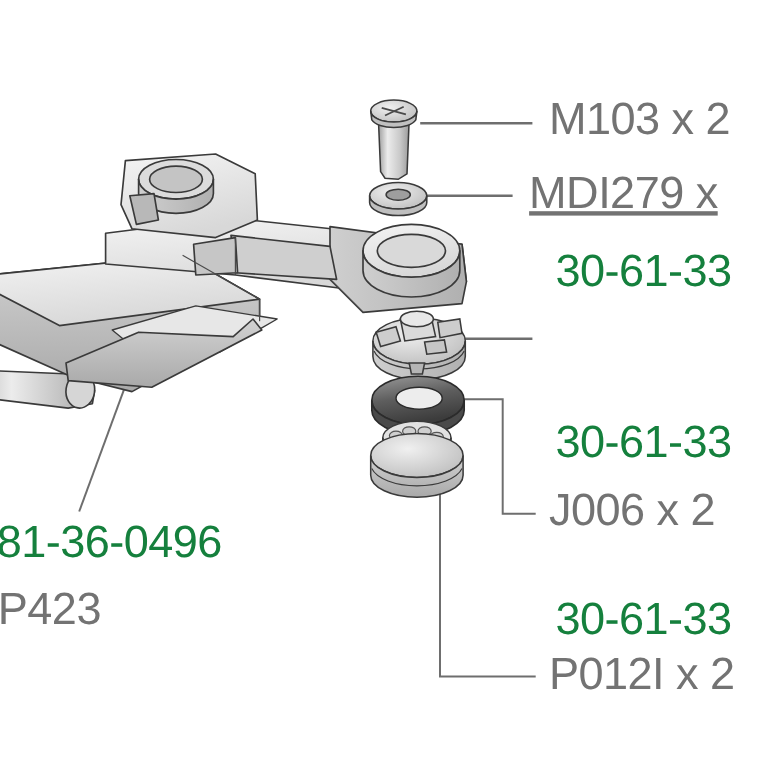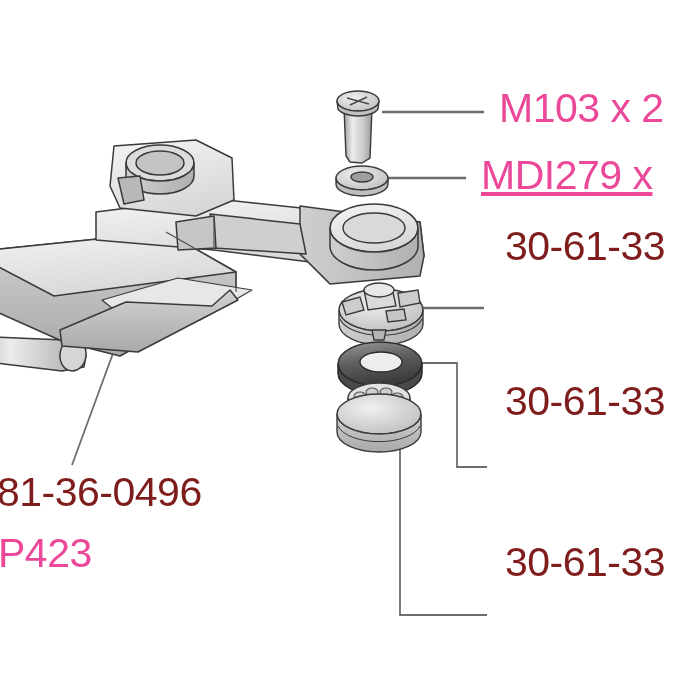--- a/index.html
+++ b/index.html
@@ -23,25 +23,25 @@
     left: 0; top: 0;
     width: 700px; height: 700px;
   }
   .label {
     position: absolute;
     white-space: nowrap;
     line-height: 1;
     letter-spacing: -0.5px;
   }
   .label.part-number {
-    color: #7f1d1d;
+    color: #15803d;
     font-size: 41px;
   }
   .label.part-name {
-    color: #ec4899;
+    color: #737373;
     font-size: 41px;
   }
   
   .r-col { left: 499px; }
   .l-col { left: -3px; }
 </style>
 </head>
 <body>
 
 <div id="stage">
@@ -199,21 +199,23 @@
 
   <div class="label part-name r-col" style="top:88px;">M103 x 2</div>
 
   <div class="label part-name r-col" style="top:155px; left:481px;text-decoration:underline;">MDI279 x</div>
 
   <div class="label part-number r-col" style="top:226px; left:505px;">30-61-33</div>
 
 
   <div class="label part-number r-col" style="top:381px; left:505px;">30-61-33</div>
 
+  <div class="label part-name r-col" style="top:443px;">J006 x 2</div>
 
   <div class="label part-number r-col" style="top:542px; left:505px;">30-61-33</div>
 
+  <div class="label part-name r-col" style="top:592px;">P012I x 2</div>
 
   <div class="label part-number l-col" style="top:472px;">81-36-0496</div>
 
   <div class="label part-name l-col" style="top:533px; left:-2px;">P423</div>
 
 </div>
 
 </body></html>

